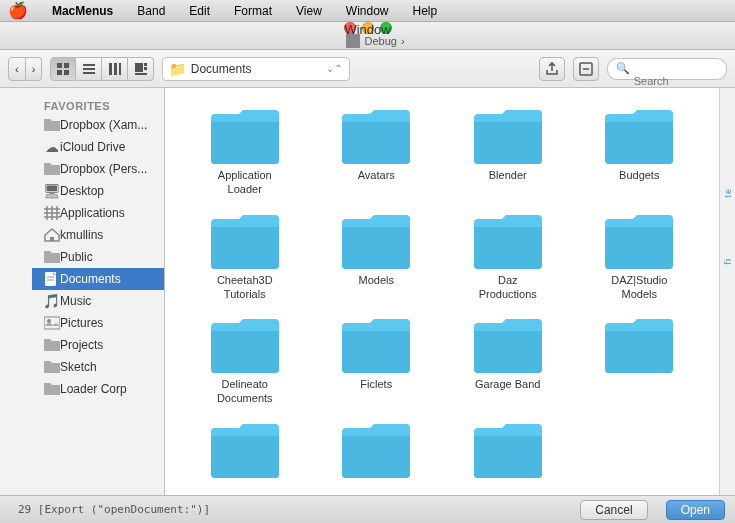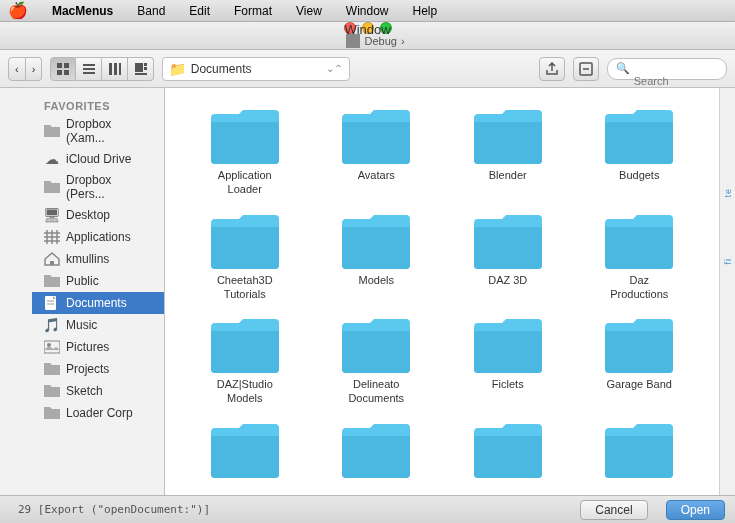--- a/index.html
+++ b/index.html
@@ -220,21 +220,20 @@
       font-weight: 600;
       color: #888;
       padding: 4px 12px 2px;
       text-transform: uppercase;
       letter-spacing: 0.5px;
     }
     .sidebar-item {
       display: flex;
       align-items: center;
       padding: 3px 12px;
-      gap: 6px;
       cursor: pointer;
       border-radius: 0;
       color: #333;
       font-size: 12px;
     }
     .sidebar-item.active {
       background: #3d7ac8;
       color: white;
     }
     .sidebar-item.active .sidebar-icon { color: white; }
@@ -601,29 +600,20 @@
       </div>
       <span class="file-label">Models</span>
     </div>
     <div class="file-item">
       <div class="folder-icon">
         <svg viewBox="0 0 68 56" xmlns="http://www.w3.org/2000/svg">
           <path d="M0 10 Q0 6 4 6 L28 6 L32 2 L64 2 Q68 2 68 6 L68 52 Q68 56 64 56 L4 56 Q0 56 0 52 Z" fill="#5bc8f0"></path>
           <path d="M0 14 L68 14 L68 52 Q68 56 64 56 L4 56 Q0 56 0 52 Z" fill="#4ab8e0"></path>
         </svg>
       </div>
-      <span class="file-label">DAZ 3D</span>
-    </div>
-    <div class="file-item">
-      <div class="folder-icon">
-        <svg viewBox="0 0 68 56" xmlns="http://www.w3.org/2000/svg">
-          <path d="M0 10 Q0 6 4 6 L28 6 L32 2 L64 2 Q68 2 68 6 L68 52 Q68 56 64 56 L4 56 Q0 56 0 52 Z" fill="#5bc8f0"></path>
-          <path d="M0 14 L68 14 L68 52 Q68 56 64 56 L4 56 Q0 56 0 52 Z" fill="#4ab8e0"></path>
-        </svg>
-      </div>
       <span class="file-label">Daz Productions</span>
     </div>
 
     <div class="file-item">
       <div class="folder-icon">
         <svg viewBox="0 0 68 56" xmlns="http://www.w3.org/2000/svg">
           <path d="M0 10 Q0 6 4 6 L28 6 L32 2 L64 2 Q68 2 68 6 L68 52 Q68 56 64 56 L4 56 Q0 56 0 52 Z" fill="#5bc8f0"></path>
           <path d="M0 14 L68 14 L68 52 Q68 56 64 56 L4 56 Q0 56 0 52 Z" fill="#4ab8e0"></path>
         </svg>
       </div>

